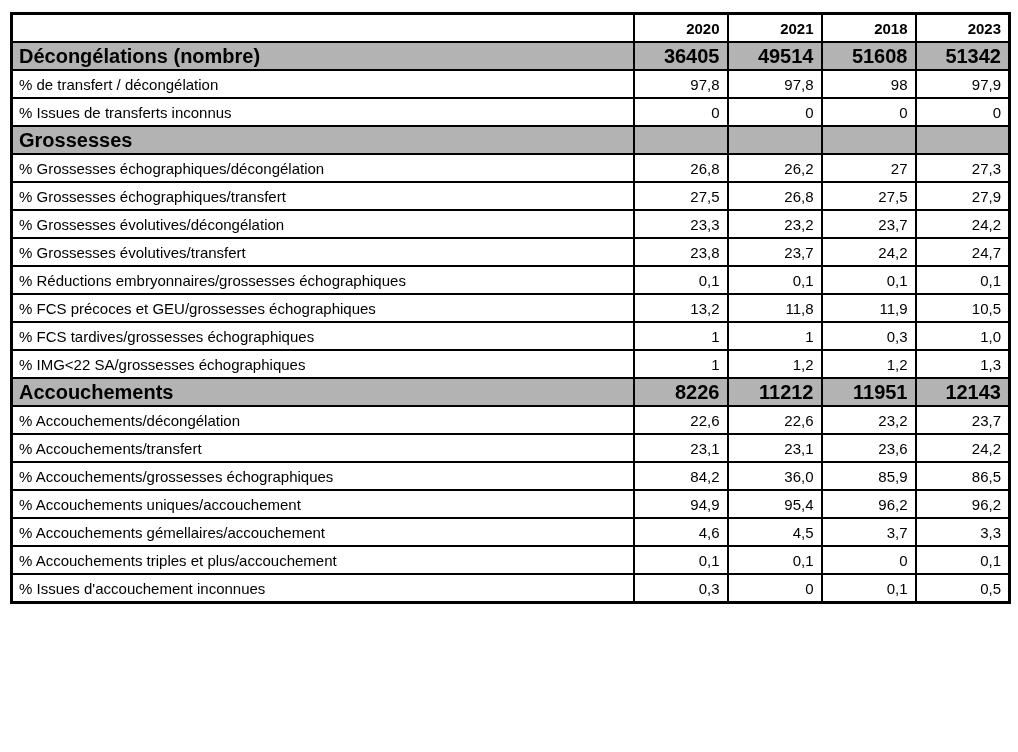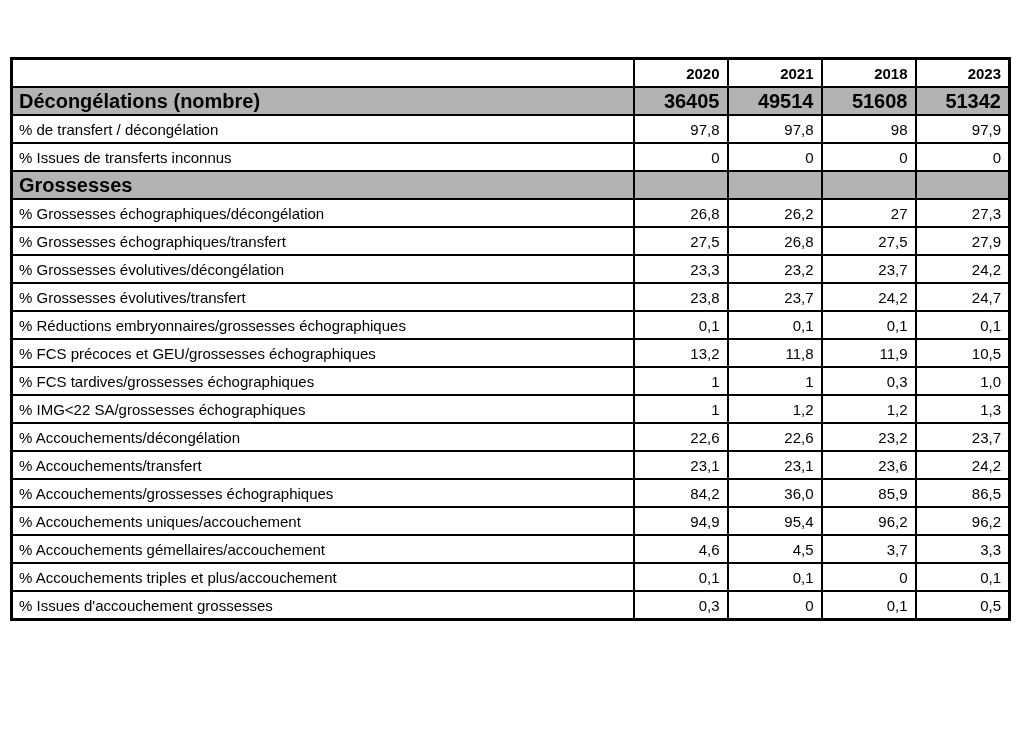--- a/index.html
+++ b/index.html
@@ -15,21 +15,20 @@
     overflow: hidden;
   }
   table.stats {
     position: absolute;
     left: 10px;
     top: 12px;
     width: 998px;
     border-collapse: collapse;
     table-layout: fixed;
     border: 3px solid #000000;
-    margin-top: 45px;
   }
   table.stats th,
   table.stats td {
     border: 2px solid #000000;
     height: 26px;
     font-family: "Liberation Sans", sans-serif;
     font-size: 15px;
     color: #000000;
     padding: 0 7px 0 6px;
     overflow: hidden;
@@ -152,20 +151,27 @@
           <td class="value-cell">0,3</td>
           <td class="value-cell">1,0</td>
         </tr>
         <tr class="data-row">
           <td class="label-cell">% IMG&lt;22 SA/grossesses échographiques</td>
           <td class="value-cell">1</td>
           <td class="value-cell">1,2</td>
           <td class="value-cell">1,2</td>
           <td class="value-cell">1,3</td>
         </tr>
+        <tr class="section-row">
+          <td class="label-cell">Accouchements</td>
+          <td class="value-cell">8226</td>
+          <td class="value-cell">11212</td>
+          <td class="value-cell">11951</td>
+          <td class="value-cell">12143</td>
+        </tr>
         <tr class="data-row">
           <td class="label-cell">% Accouchements/décongélation</td>
           <td class="value-cell">22,6</td>
           <td class="value-cell">22,6</td>
           <td class="value-cell">23,2</td>
           <td class="value-cell">23,7</td>
         </tr>
         <tr class="data-row">
           <td class="label-cell">% Accouchements/transfert</td>
           <td class="value-cell">23,1</td>
@@ -195,21 +201,21 @@
           <td class="value-cell">3,3</td>
         </tr>
         <tr class="data-row">
           <td class="label-cell">% Accouchements triples et plus/accouchement</td>
           <td class="value-cell">0,1</td>
           <td class="value-cell">0,1</td>
           <td class="value-cell">0</td>
           <td class="value-cell">0,1</td>
         </tr>
         <tr class="data-row">
-          <td class="label-cell">% Issues d'accouchement grossesses</td>
+          <td class="label-cell">% Issues d'accouchement inconnues</td>
           <td class="value-cell">0,3</td>
           <td class="value-cell">0</td>
           <td class="value-cell">0,1</td>
           <td class="value-cell">0,5</td>
         </tr>
       </tbody>
   </table>
 </div>
 
 </body></html>

